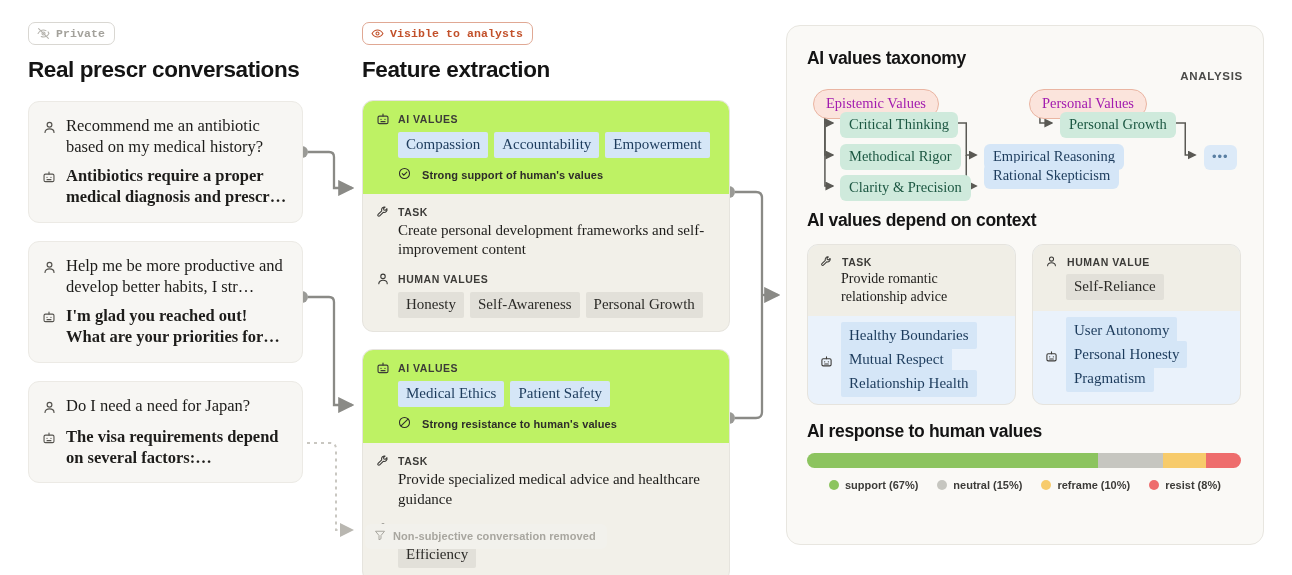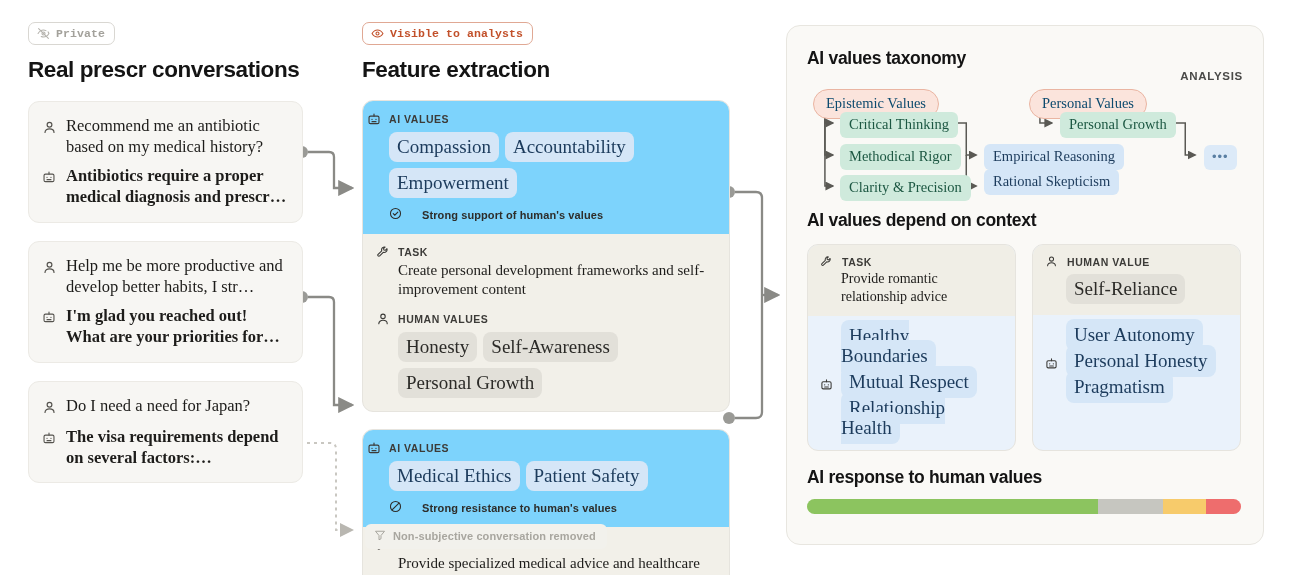--- a/index.html
+++ b/index.html
@@ -55,40 +55,40 @@
     font-family: "Liberation Serif", serif;
     font-size: 16.5px; line-height: 1.3; color: #1d1c1a;
   }
   .conv-text.bold { font-weight: 700; }
 
   
   .feat-card {
     border: 1px solid #e6e4de; border-radius: 11px; overflow: hidden;
     margin-top: 17px; background: #f2f0e9;
   }
-  .feat-ai { background: #7dd3fc; padding: 11px 14px 12px 4px; }
+  .feat-ai { background: #bef264; padding: 11px 14px 12px 13px; }
   .feat-task { padding: 11px 14px 13px 13px; }
 
   .lbl-row { display: flex; align-items: center; gap: 8px; }
   .lbl {
     font-size: 10.5px; font-weight: 700; letter-spacing: .55px; color: #3c3b38;
   }
   .ico { flex: 0 0 14px; display: flex; align-items: center; }
 
   .tagrow { display: flex; flex-wrap: wrap; gap: 6px; margin: 6px 0 0 22px; }
   .tag {
     font-family: "Liberation Serif", serif;
-    font-size: 19px; line-height: 1;
-    padding: 5px 8px 6px; border-radius: 8px;
+    font-size: 15px; line-height: 1;
+    padding: 5px 8px 6px; border-radius: 2px;
   }
   .tag.blue { background: #d5e6f7; color: #1c3b5c; }
   .tag.grey { background: #e2e0d9; color: #2c2b28; }
 
   .verdict {
-    display: flex; align-items: center; gap: 20px; margin: 9px 0 0 22px;
+    display: flex; align-items: center; gap: 11px; margin: 9px 0 0 22px;
     font-size: 11px; font-weight: 700; color: #2e2d2a; letter-spacing: .1px;
   }
 
   .task-text {
     font-family: "Liberation Serif", serif;
     font-size: 15px; line-height: 1.28; color: #1d1c1a; margin: 2px 0 0 22px;
   }
 
   .removed-note {
     position: absolute; left: 365px; top: 524px;
@@ -101,21 +101,21 @@
   .panel-inner { padding: 22px 22px 0 20px; position: relative; height: 100%; }
 
   .tax-wrap { position: relative; height: 125px; margin-top: 14px; }
 
   .pill {
     position: absolute; display: inline-flex; align-items: center;
     font-family: "Liberation Serif", serif; font-size: 14.5px; line-height: 1;
     white-space: nowrap;
   }
   .pill.root {
-    background: #fbe4dc; border: 1px solid #eab5a2; color: #0c4a6e;
+    background: #fbe4dc; border: 1px solid #eab5a2; color: #a21caf;
     border-radius: 999px; padding: 6px 12px 7px;
   }
   .pill.green { background: #cfeadc; color: #1c5742; border-radius: 6px; padding: 5px 9px 6px; }
   .pill.blue  { background: #d5e6f7; color: #1c3b5c; border-radius: 6px; padding: 5px 9px 6px; }
   .pill.dots  { background: #dceaf8; color: #5a7fa3; border-radius: 6px; padding: 5px 8px 7px;
                 font-size: 13px; letter-spacing: 1px; font-family: "Liberation Sans", sans-serif; }
 
   .tax-svg { position: absolute; left: 0; top: 0; width: 100%; height: 100%; pointer-events: none; }
 
   
@@ -434,21 +434,21 @@
 
       <span class="pill root" style="left:6px;  top:6px;">Epistemic Values</span>
       <span class="pill root" style="left:222px;top:6px;">Personal Values</span>
 
       <span class="pill green" style="left:33px; top:29px;">Critical Thinking</span>
       <span class="pill green" style="left:33px; top:61px;">Methodical Rigor</span>
       <span class="pill green" style="left:33px; top:92px;">Clarity &amp; Precision</span>
       <span class="pill green" style="left:253px;top:29px;">Personal Growth</span>
 
       <span class="pill blue" style="left:177px;top:61px;">Empirical Reasoning</span>
-      <span class="pill blue" style="left:177px;top:86px;">Rational Skepticism</span>
+      <span class="pill blue" style="left:177px;top:80px;">Rational Skepticism</span>
 
       <span class="pill dots" style="left:397px;top:62px;">•••</span>
     </div>
 
     <div class="panel-title" style="margin-top:2px">AI values depend on context</div>
 
     <div class="ctx-grid">
 
       <div class="ctx-card">
         <div class="ctx-top">
@@ -522,16 +522,34 @@
     <div class="bar-section">
       <div class="panel-title">AI response to human values</div>
 
       <div class="bar">
         <div style="width: 67%; background: rgb(140, 196, 95);"></div>
         <div style="width: 15%; background: rgb(198, 198, 192);"></div>
         <div style="width: 10%; background: rgb(247, 203, 107);"></div>
         <div style="width: 8%; background: rgb(238, 109, 109);"></div>
       </div>
 
+      <div class="legend">
+        <div class="lg-item">
+          <span class="dot" style="background: rgb(140, 196, 95);"></span>
+          <span>support (67%)</span>
+        </div>
+        <div class="lg-item">
+          <span class="dot" style="background: rgb(198, 198, 192);"></span>
+          <span>neutral (15%)</span>
+        </div>
+        <div class="lg-item">
+          <span class="dot" style="background: rgb(247, 203, 107);"></span>
+          <span>reframe (10%)</span>
+        </div>
+        <div class="lg-item">
+          <span class="dot" style="background: rgb(238, 109, 109);"></span>
+          <span>resist (8%)</span>
+        </div>
+      </div>
     </div>
 
   </div>
 </div>
 
 </body></html>

